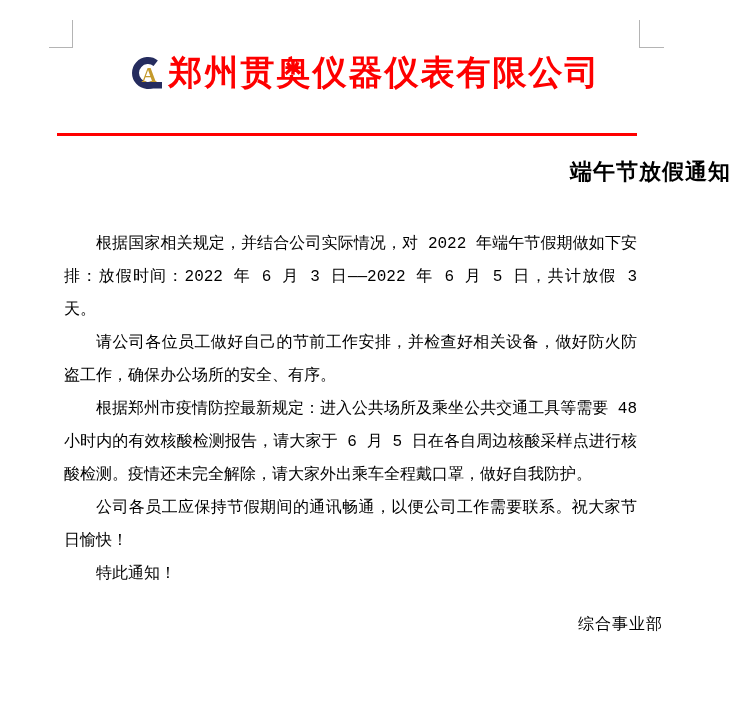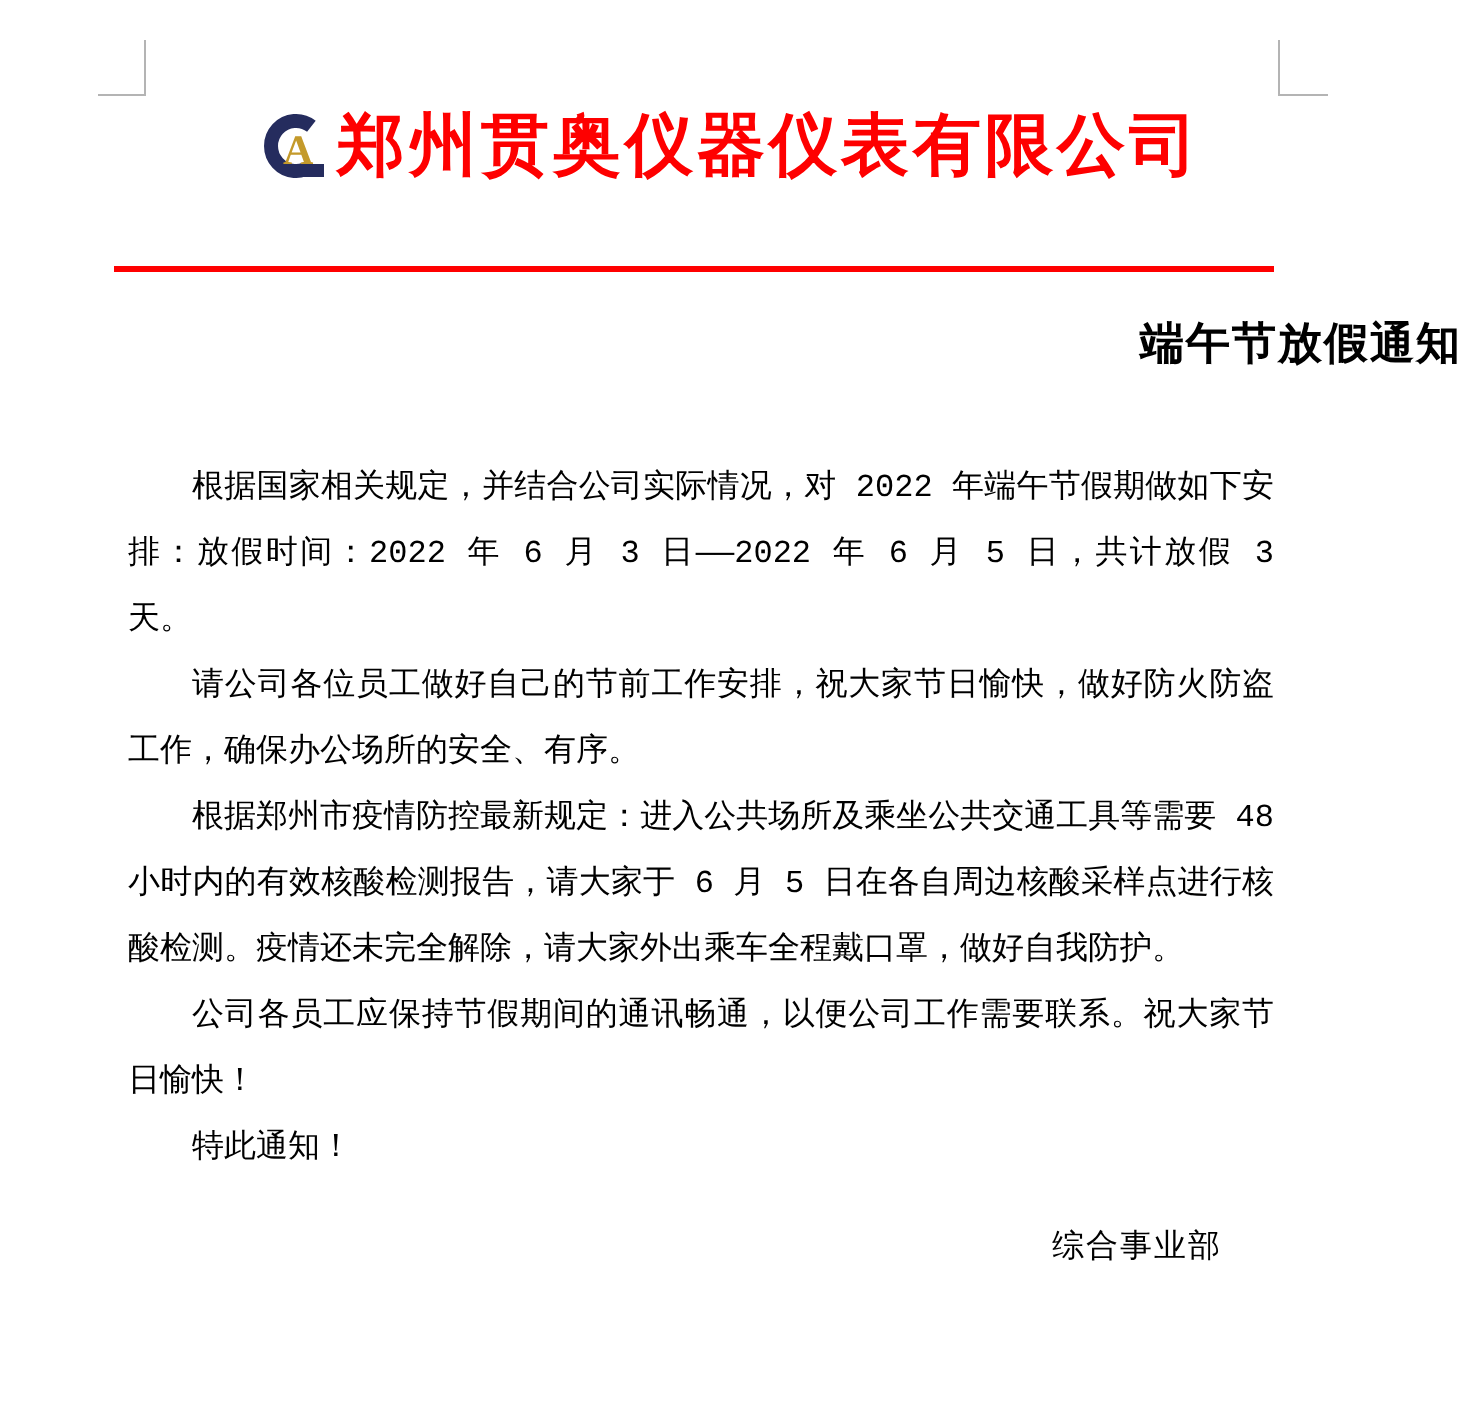--- a/index.html
+++ b/index.html
@@ -64,21 +64,21 @@
   
   .body-text {
     position: absolute; left: 64px; top: 228px; width: 573px;
     font-size: 16px; line-height: 33px;
     text-align: justify;
   }
   .body-text p { margin: 0; text-indent: 2em; font-family: Liberation Mono, monospace; }
 
   
   .signature { position: absolute; top: 607px; left: 0; width: 100%; font-size: 16px; }
-  .sig-department { text-align: right; padding-right: 120px; line-height: 33px; letter-spacing: 1px; }
+  .sig-department { text-align: right; padding-right: 68px; line-height: 33px; letter-spacing: 1px; }
   .sig-date       { text-align: right; padding-right: 83px;  line-height: 36px; letter-spacing: 0.5px; }
 </style>
 </head>
 <body>
 
 <div class="page">
 
   <div class="crop-mark cm-left-v"></div>
   <div class="crop-mark cm-left-h"></div>
   <div class="crop-mark cm-right-v"></div>
@@ -93,21 +93,21 @@
     <span class="company-name">郑州贯奥仪器仪表有限公司</span>
   </div>
 
 
   <div class="red-rule"></div>
 
   <div class="notice-title">端午节放假通知</div>
 
   <div class="body-text">
     <p>根据国家相关规定，并结合公司实际情况，对 2022 年端午节假期做如下安排：放假时间：2022 年 6 月 3 日——2022 年 6 月 5 日，共计放假 3 天。</p>
-    <p>请公司各位员工做好自己的节前工作安排，祝大家节日愉快，做好防火防盗工作，确保办公场所的安全、有序。</p>
+    <p>请公司各位员工做好自己的节前工作安排，并检查好相关设备，做好防火防盗工作，确保办公场所的安全、有序。</p>
     <p>根据郑州市疫情防控最新规定：进入公共场所及乘坐公共交通工具等需要 48 小时内的有效核酸检测报告，请大家于 6 月 5 日在各自周边核酸采样点进行核酸检测。疫情还未完全解除，请大家外出乘车全程戴口罩，做好自我防护。</p>
     <p>公司各员工应保持节假期间的通讯畅通，以便公司工作需要联系。祝大家节日愉快！</p>
     <p>特此通知！</p>
   </div>
 
   <div class="signature">
     <div class="sig-department">综合事业部</div>
   </div>
 
 </div>

